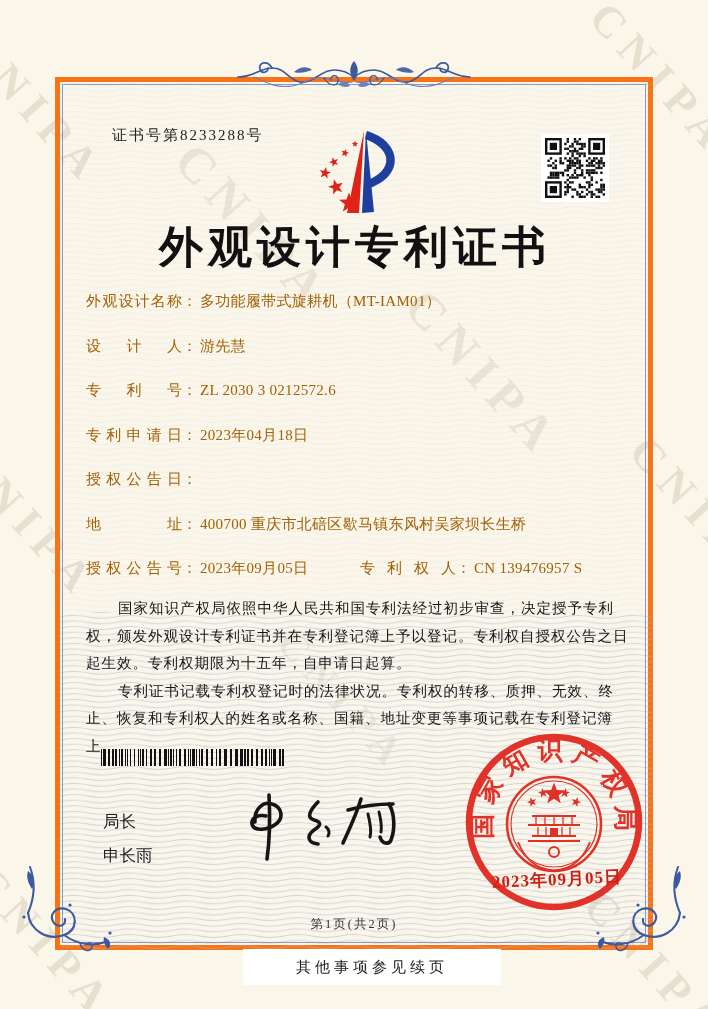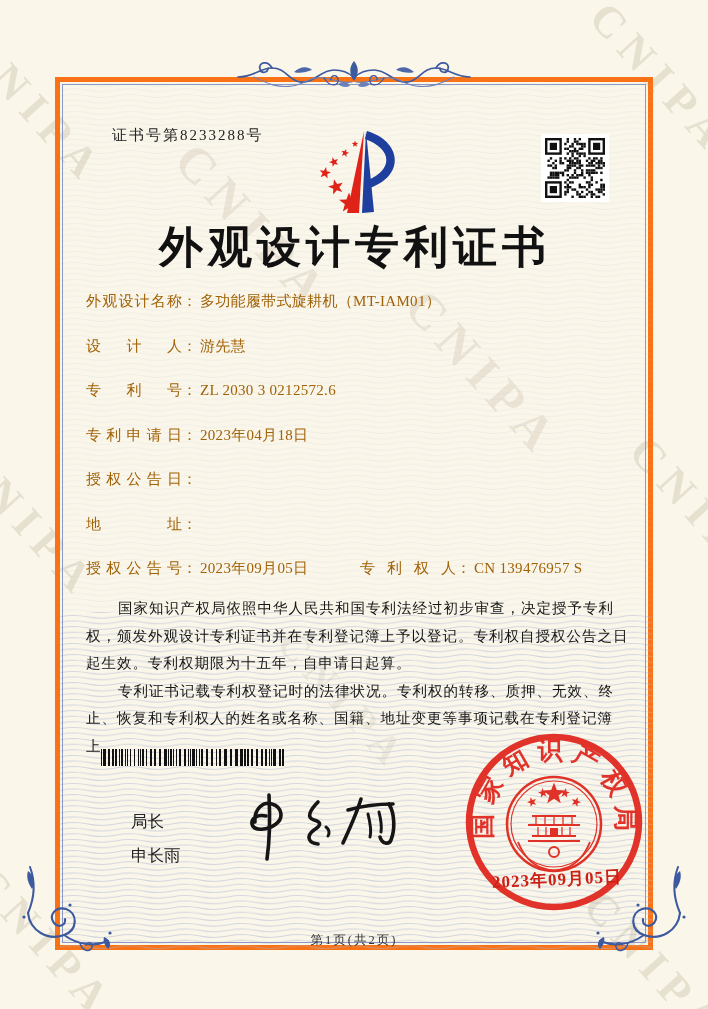--- a/index.html
+++ b/index.html
@@ -62,36 +62,36 @@
     position:absolute; left:26px; top:513px; width:548px;
     font-size:14.5px; line-height:27.5px; letter-spacing:1px; color:#151515;
   }
   .body-text p { text-indent:2.2em; }
 
   
   .barcode { position:absolute; left:41px; top:667px; }
   .signer {
     position:absolute; left:43px; top:722px;
     font-family:"Liberation Sans","DejaVu Sans",sans-serif;
-    font-size:16.5px; line-height:34px; color:#222;margin-left:28px;
+    font-size:16.5px; line-height:34px; color:#222;
   }
   .sig { position:absolute; left:150px; top:698px; }
 
   
   .seal { position:absolute; left:398px; top:644px; }
   .seal-date {
     position:absolute; left:412px; top:786px; width:170px; text-align:center;
     color:#cc2014; font-size:17px; font-weight:bold; letter-spacing:1px;
     transform:rotate(-2.5deg);
   }
 
   
   .page-indicator {
     position:absolute; left:0; top:834px; width:100%; text-align:center;
-    font-size:12.5px; letter-spacing:2px; color:#333;margin-top:16px;
+    font-size:12.5px; letter-spacing:2px; color:#333;
   }
   .foot-note {
     position:absolute; left:243px; top:949px; width:258px; height:36px; z-index:3;
     background:#ffffff; text-align:center; line-height:36px;
     font-size:15px; letter-spacing:4px; color:#222;
   }
 
   svg { display:block; }
 </style>
 </head>
@@ -373,20 +373,21 @@
           <span class="f-colon">：</span>
           <span class="f-value">2023年04月18日</span>
       </div>
       <div class="f-row">
         <span class="f-label">授权公告日</span>
           <span class="f-colon">：</span>
       </div>
       <div class="f-row">
         <span class="f-label">地址</span>
           <span class="f-colon">：</span>
+          <span class="f-value">400700 重庆市北碚区歇马镇东风村吴家坝长生桥</span>
       </div>
       <div class="f-row">
         <span class="f-label">授权公告号</span>
           <span class="f-colon">：</span>
           <span class="f-value f-value-fixed">2023年09月05日</span>
         <span class="f-label2">专利权人</span>
           <span class="f-colon">：</span>
           <span class="f-value">CN 139476957 S</span>
       </div>
     </div>
@@ -538,14 +539,15 @@
       <path d="M8,48 C10,66 28,76 44,70 C58,65 58,48 46,44 C36,41 28,50 34,58 C38,63 46,61 45,54" stroke-width="2.2"></path>
       <path d="M44,70 C58,80 74,82 88,76"></path>
       <path d="M84,72 C90,74 92,80 88,84 C84,80 83,75 84,72 Z" fill="#3d5a9f" stroke="none"></path>
       <path d="M60,78 C62,86 70,88 72,82 C73,78 68,76 66,80" stroke-width="1.5"></path>
       <circle cx="4" cy="52" r="1.6" fill="#3d5a9f" stroke="none"></circle>
       <circle cx="50" cy="40" r="1.6" fill="#3d5a9f" stroke="none"></circle>
       <circle cx="90" cy="68" r="1.6" fill="#3d5a9f" stroke="none"></circle>
     </g>
   </svg>
 
+  <div class="foot-note">其他事项参见续页</div>
 
 </div>
 
 </body></html>

